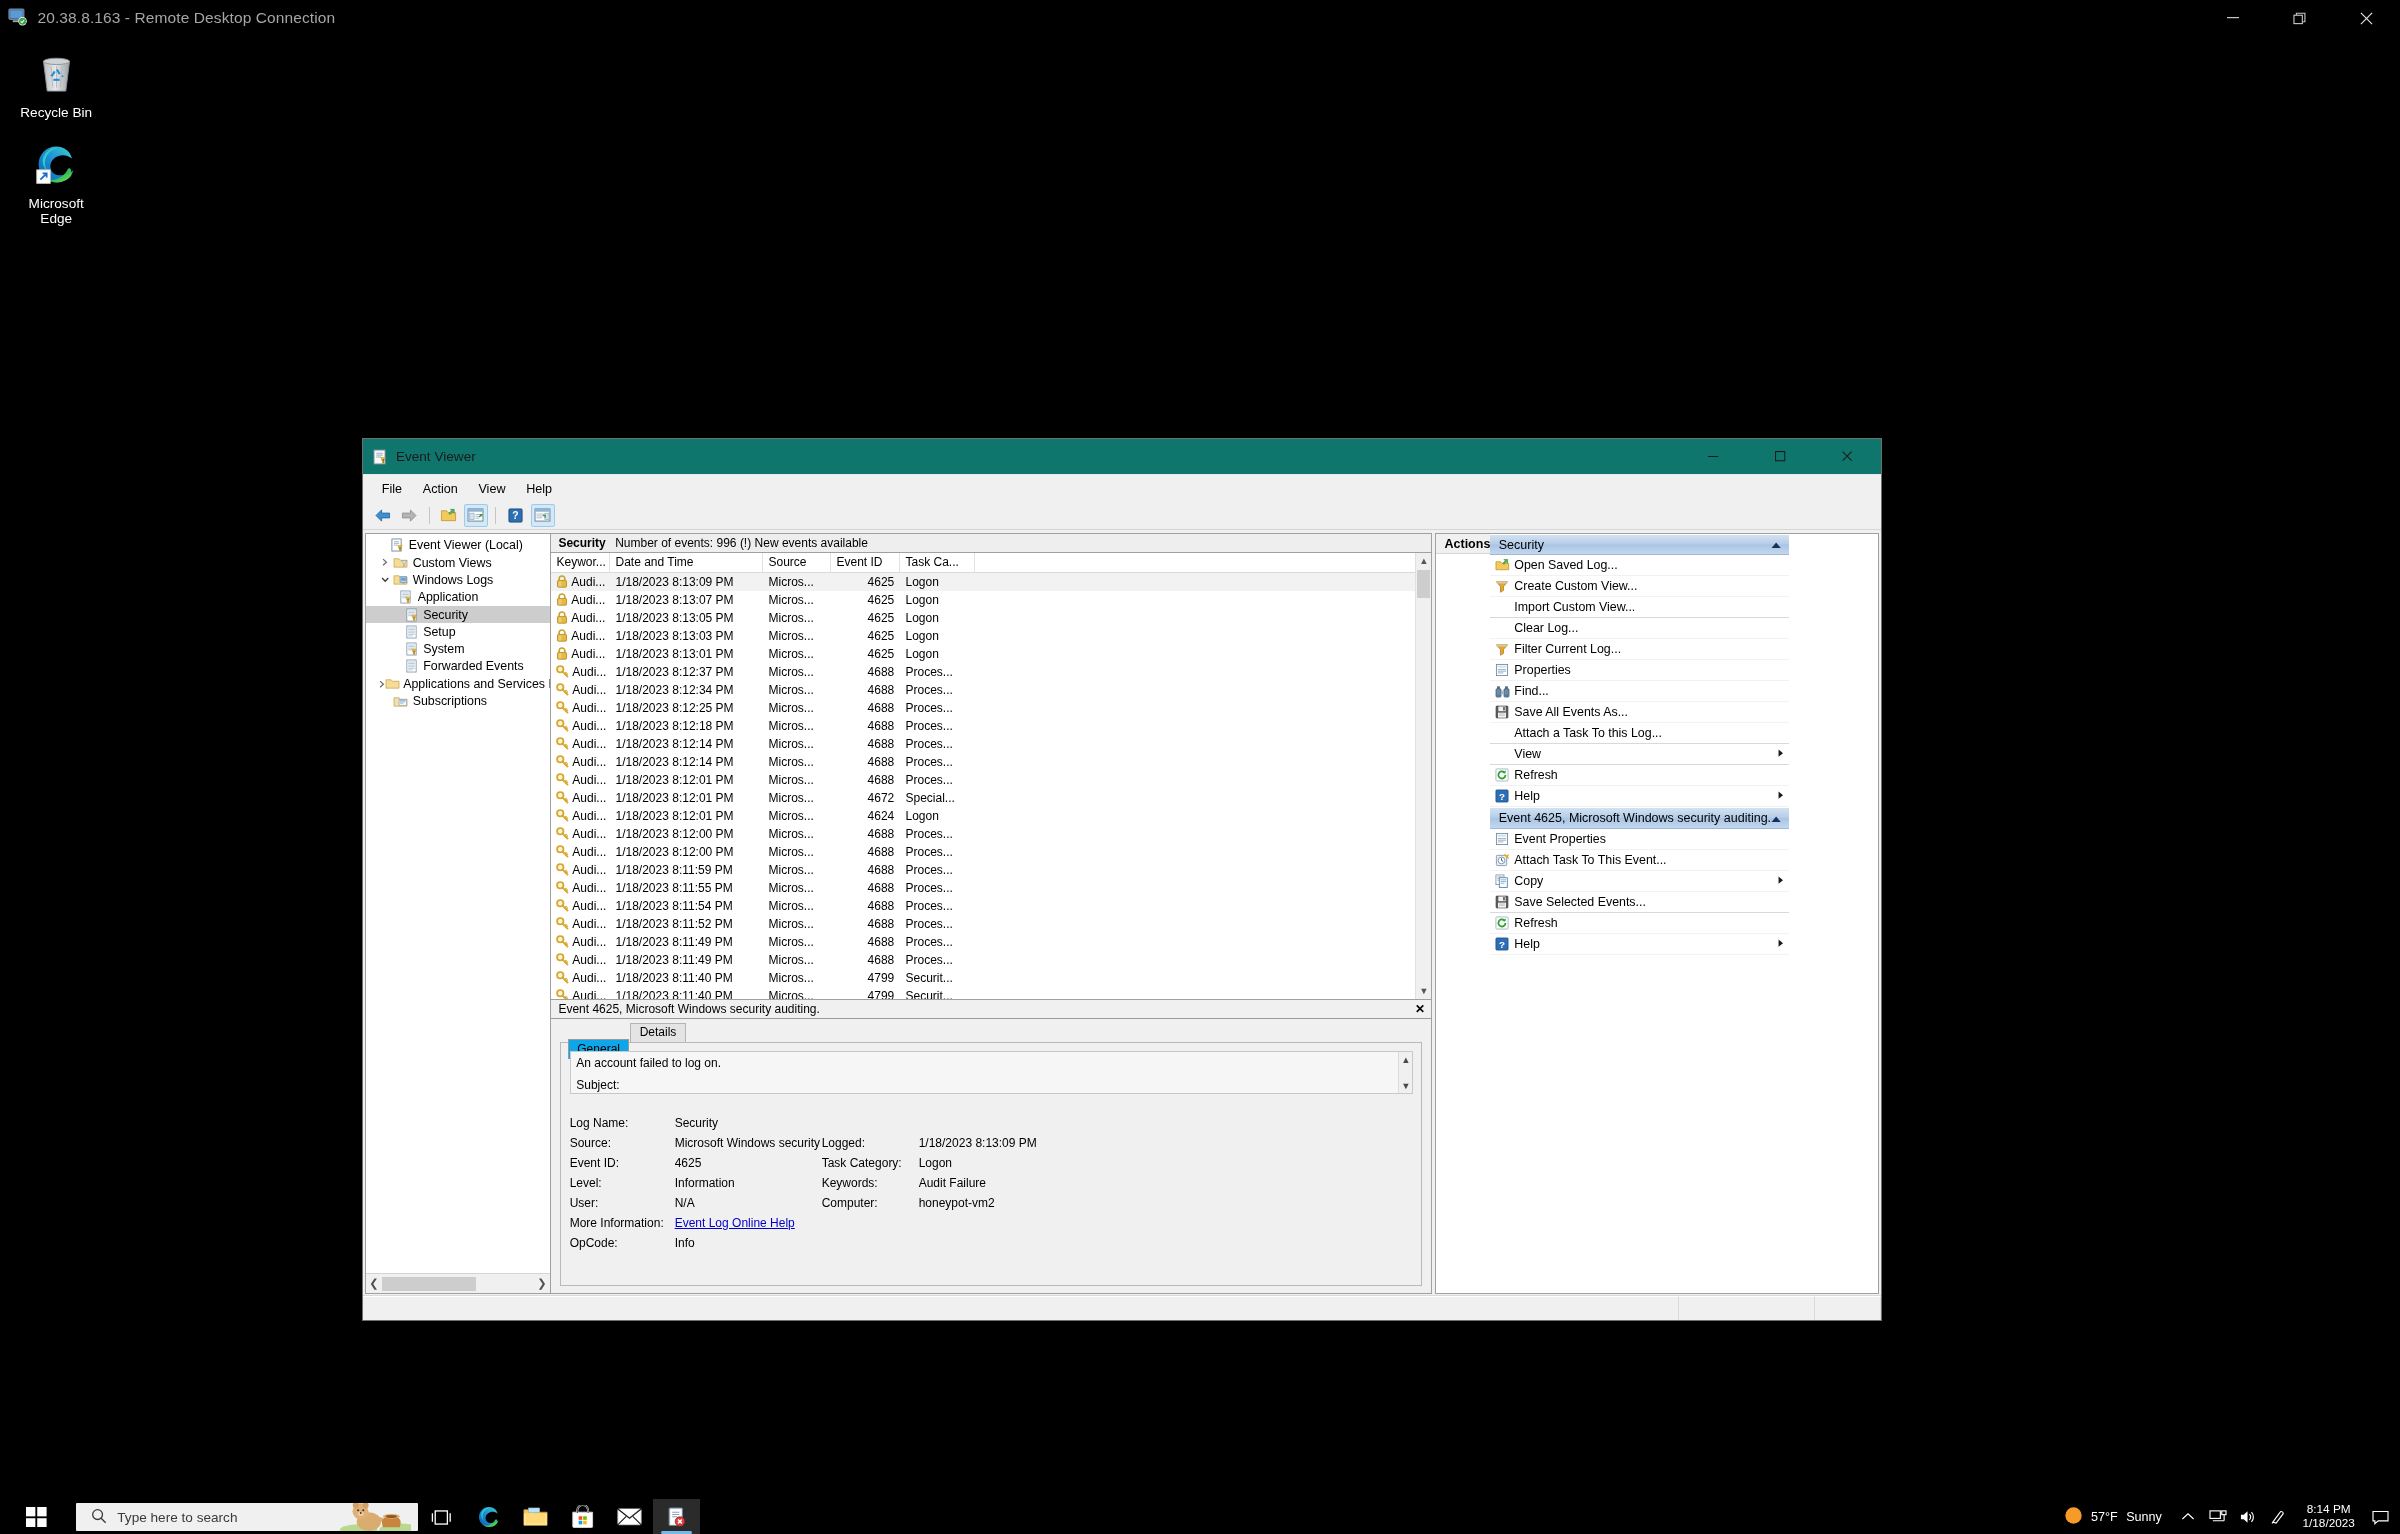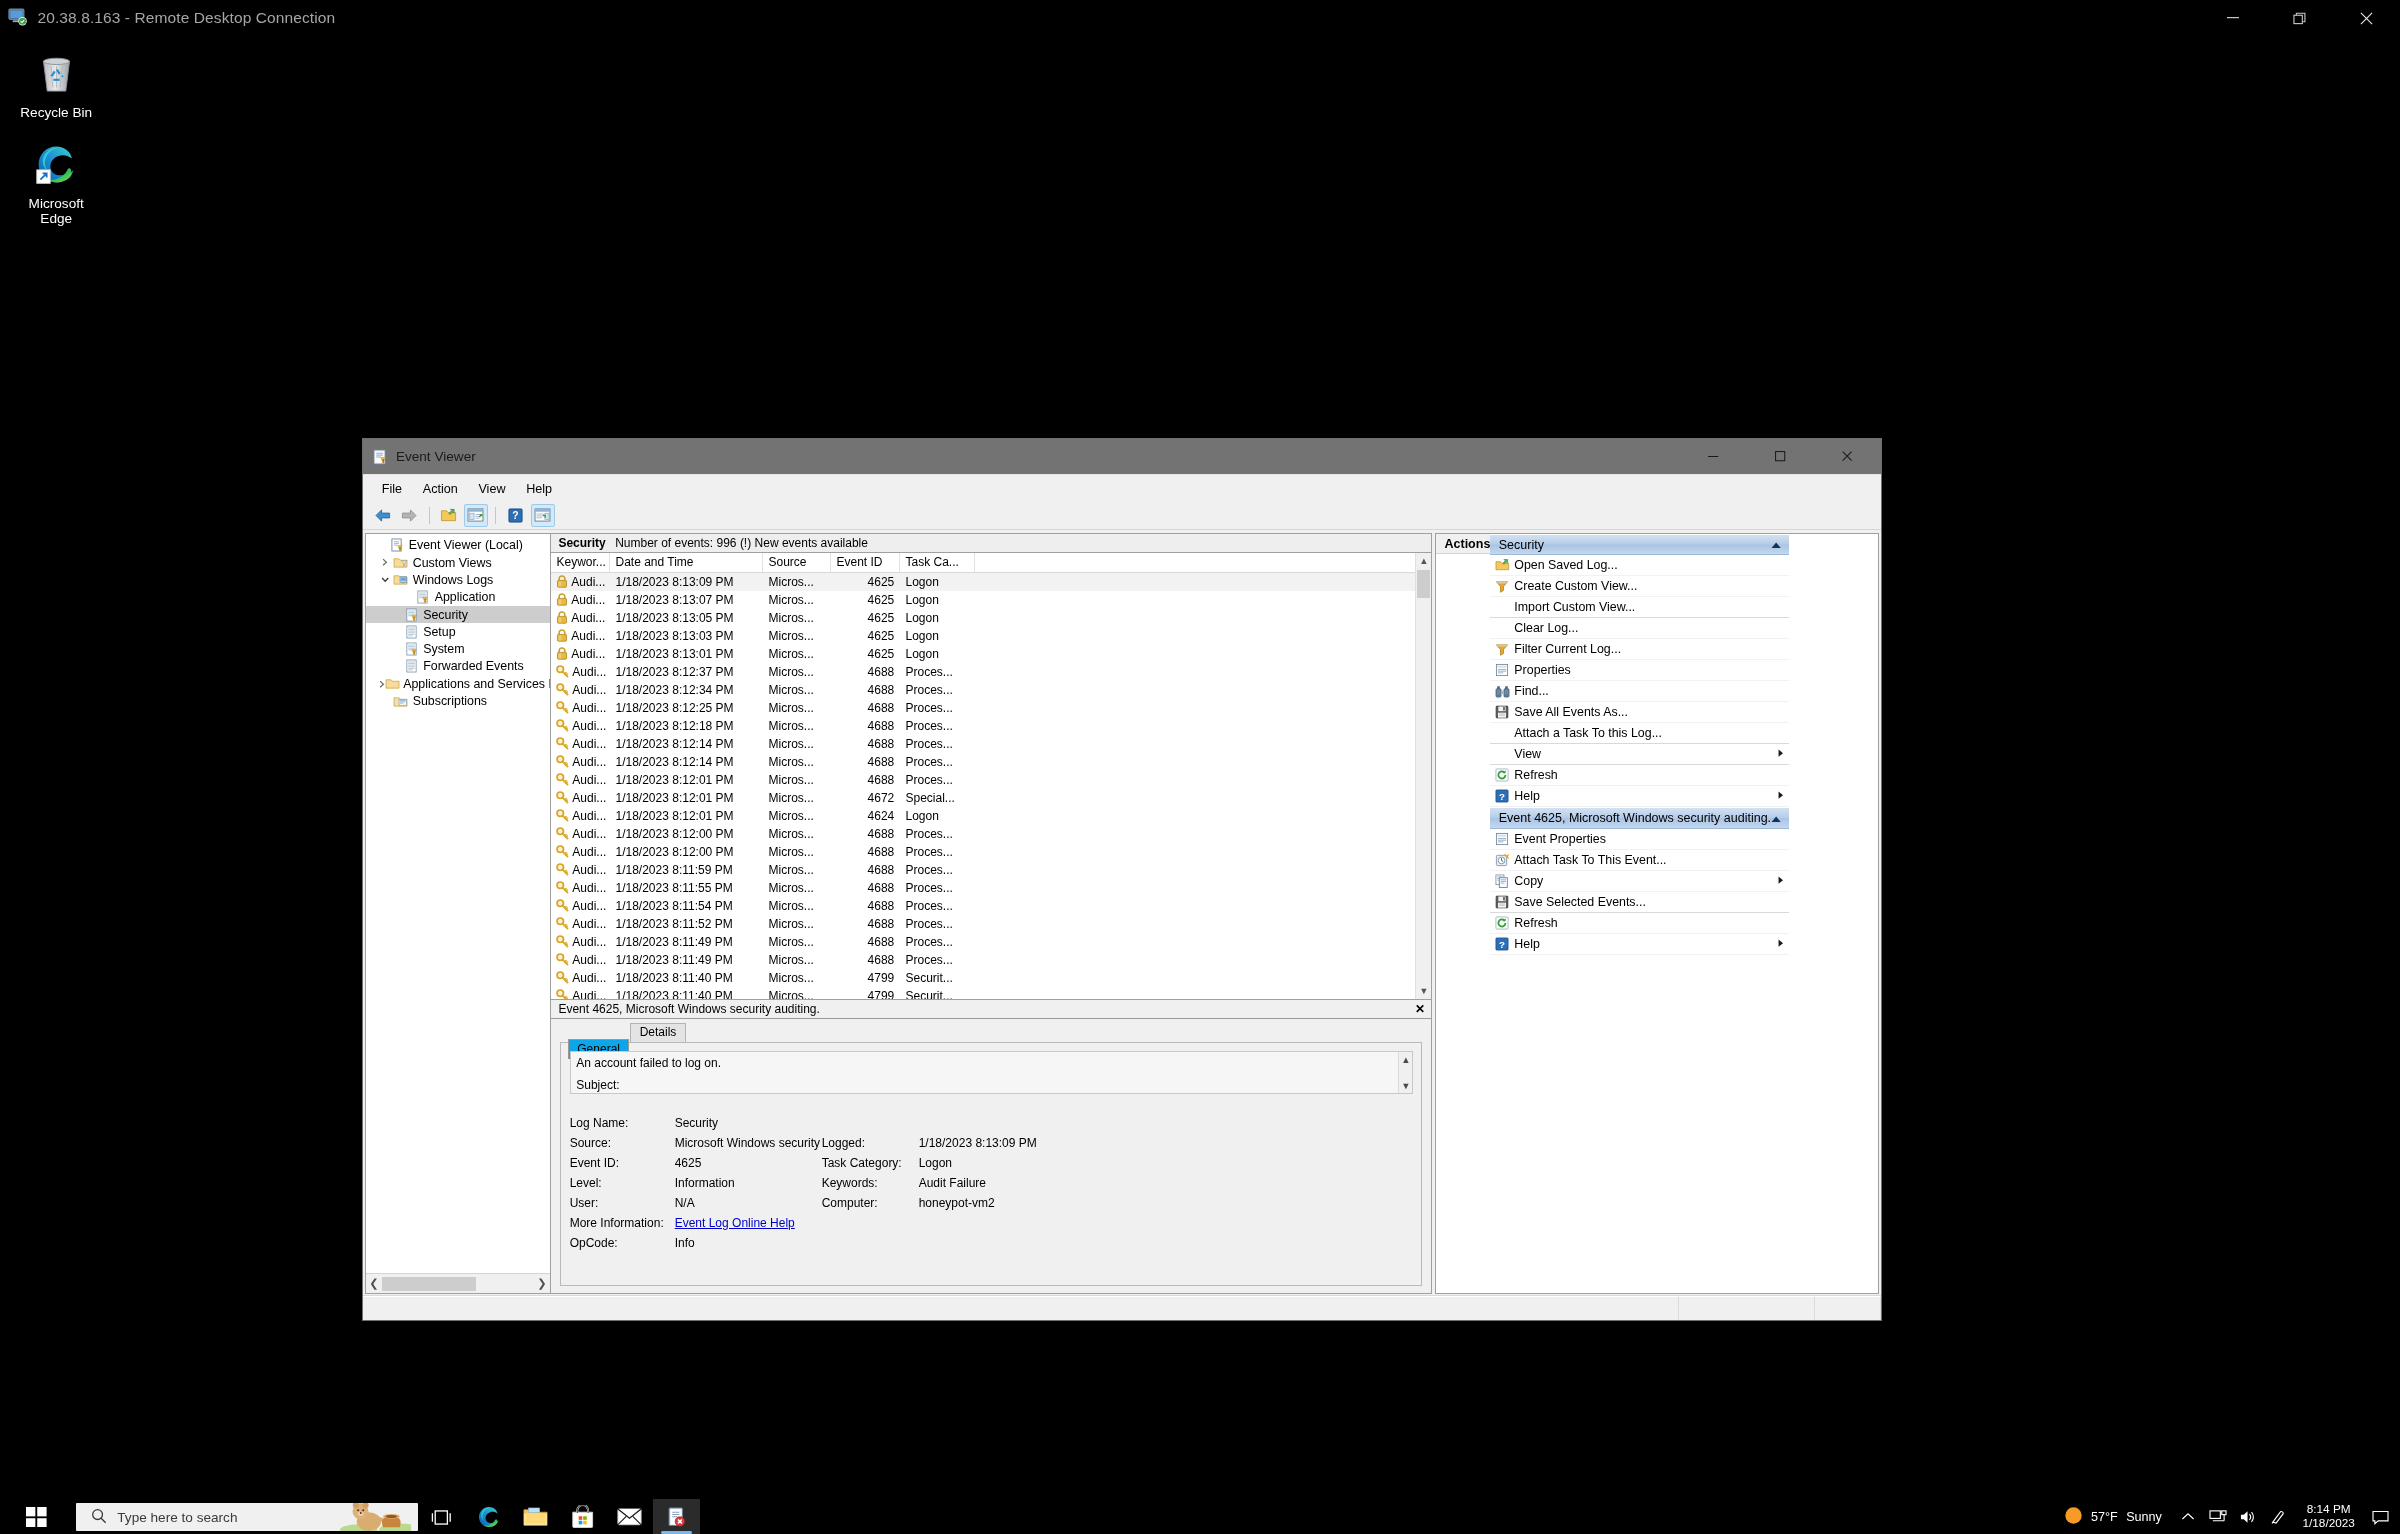--- a/index.html
+++ b/index.html
@@ -35,21 +35,21 @@
   .desk-icon .label { padding:0 1.9px; }
 
   
   .ev-window {
     position:absolute; left:362px; top:438px; width:1520px; height:883px;
     background:#f0f0f0; border:0.9px solid #6f6f6f;
     box-shadow:0 0 0 0.9px rgba(0,0,0,.25);
     font-size:12.6px; color:#000;
   }
   .ev-titlebar {
-    height:36px; background:#737373; display:flex; align-items:center;
+    height:36px; background:#0f766e; display:flex; align-items:center;
     border-bottom:0.9px solid #e7e7e7;
   }
   .ev-title-icon { margin-left:9.4px; margin-right:7.5px; display:flex; }
   .ev-title-text { font-size:13.6px; color:#1a1a1a; }
   .ev-title-spacer { flex:1; }
   .ev-wctrl { width:67px; height:35px; display:flex; align-items:center; justify-content:center; color:#1d1d1d; }
 
   
   .ev-menubar { height:27px; background:#f0f0f0; display:flex; align-items:center; padding-left:9.4px; gap:1.9px; }
   .ev-menu-item { padding:2.8px 9.4px; font-size:12.6px; color:#000; }
@@ -405,21 +405,21 @@
                   <svg width="15" height="13" viewBox="0 0 16 14">
                     <path d="M1 3 h5.5 L8 4.6 h7 V12 H1 Z" fill="#f6dc9a" stroke="#c9a23e" stroke-width=".8"></path>
                     <rect x="7.5" y="4" width="7.2" height="6" fill="#bcd9f0" stroke="#5f87ab" stroke-width=".7"></rect>
                     <rect x="8.4" y="4.8" width="5.4" height="3.6" fill="#6ba3d6"></rect>
                     <rect x="9.8" y="10" width="2.6" height="1.4" fill="#8fa6b8"></rect>
                   </svg>
                 </span>
               </span>
               <span class="tlabel">Windows Logs</span>
             </div>
-            <div class="tree-row" style="padding-left: 34px;">
+            <div class="tree-row" style="padding-left: 17px;">
               <span class="expander"></span>
               <span class="tico">
                 <span style="display: inline-flex; align-items: center;">
                   <svg width="13" height="14" viewBox="0 0 14 15">
                     <rect x="2" y="1" width="10" height="13" fill="#fff" stroke="#7189a2" stroke-width=".8"></rect>
                     <path d="M3.4 3.2h7.2M3.4 4.9h7.2M3.4 6.6h7.2M3.4 8.3h5" stroke="#9fb6cb" stroke-width=".8"></path>
                     <path d="M7.4 7.8 L12 7.8 L9.7 14 Z" fill="#f5c142" stroke="#c49a27" stroke-width=".6"></path>
                     <rect x="9.3" y="9.2" width=".9" height="2" fill="#5a4510"></rect>
                     <rect x="9.3" y="11.8" width=".9" height=".9" fill="#5a4510"></rect>
                   </svg>

